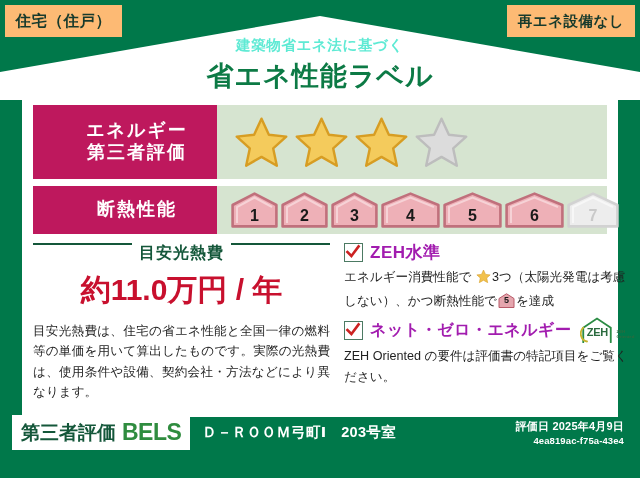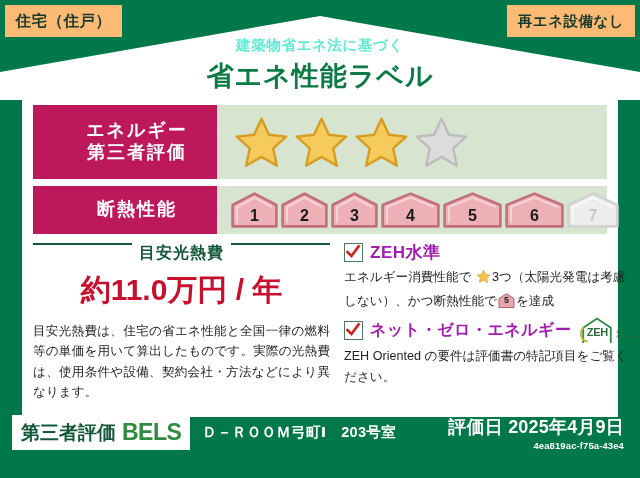--- a/index.html
+++ b/index.html
@@ -259,21 +259,21 @@
     letter-spacing: 0.3px;
     white-space: nowrap;
   }
   .footer-right {
     margin-left: auto;
     text-align: right;
     color: #ffffff;
     padding-right: 4px;
   }
   .eval-date {
-    font-size: 18px;
+    font-size: 11px;
     font-weight: bold;
     letter-spacing: 0.2px;
     white-space: nowrap;
   }
   .eval-id {
     font-size: 9.5px;
     font-weight: bold;
     letter-spacing: 0.1px;
     margin-top: 1px;
     white-space: nowrap;

